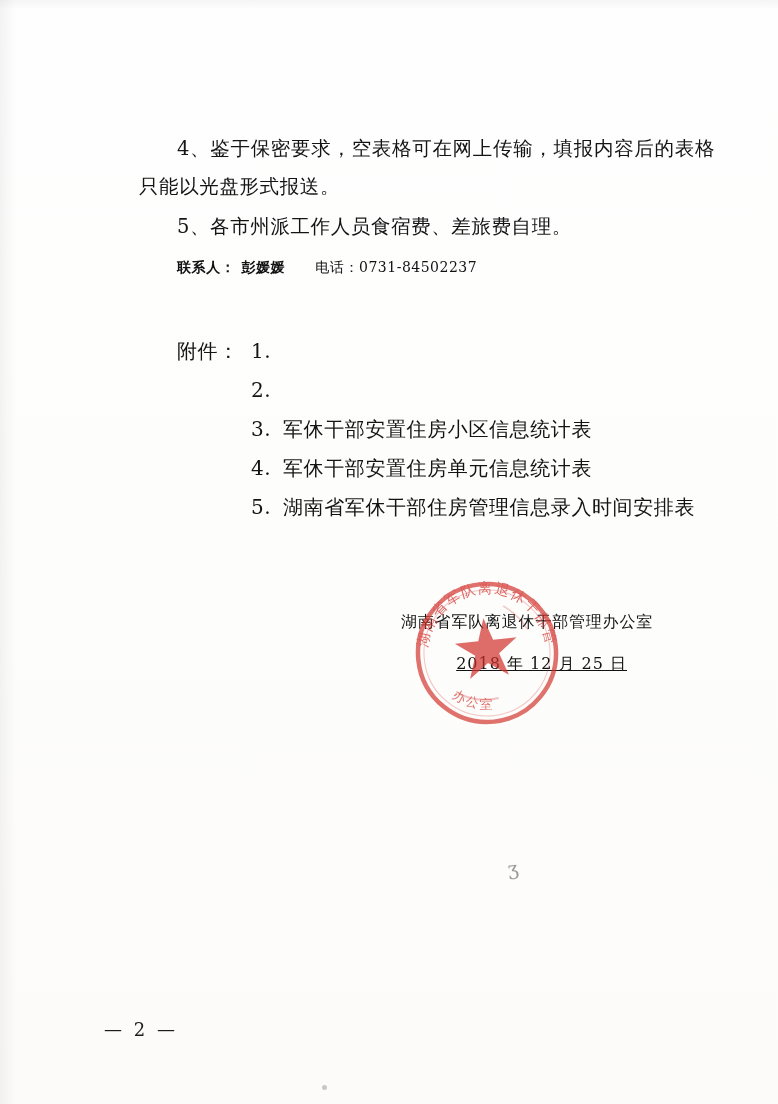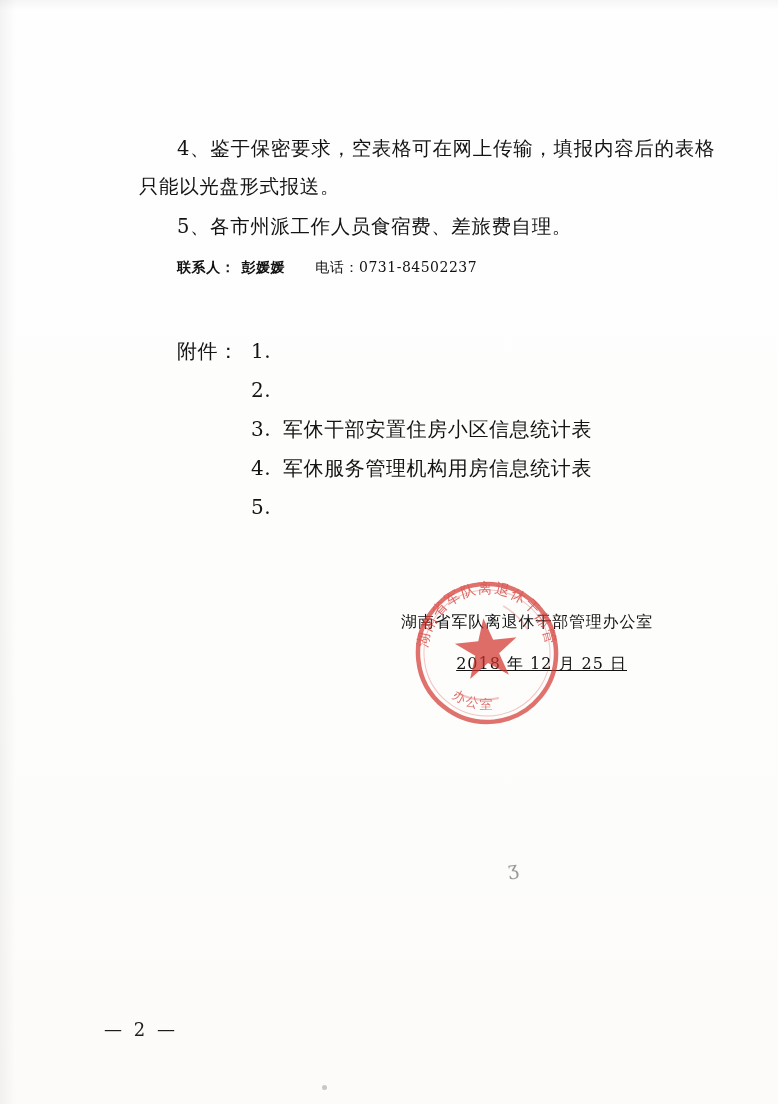--- a/index.html
+++ b/index.html
@@ -185,25 +185,26 @@
         <span class="attach-num">2.</span>
       </div>
       <div class="attach-row">
         <span class="attach-label"></span>
         <span class="attach-num">3.</span>
         <span class="attach-text">军休干部安置住房小区信息统计表</span>
       </div>
       <div class="attach-row">
         <span class="attach-label"></span>
         <span class="attach-num">4.</span>
-        <span class="attach-text">军休服务管理机构用房信息统计表</span>
+        <span class="attach-text">军休干部安置住房单元信息统计表</span>
       </div>
       <div class="attach-row">
         <span class="attach-label"></span>
         <span class="attach-num">5.</span>
+        <span class="attach-text">湖南省军休干部住房管理信息录入时间安排表</span>
       </div>
     </div>
 
     <div class="signature">
       <div class="sig-line">湖南省军队离退休干部管理办公室</div>
       <div class="sig-line sig-date">2018 年 12 月 25 日</div>
     </div>
   </div>
 
   <div class="seal">

